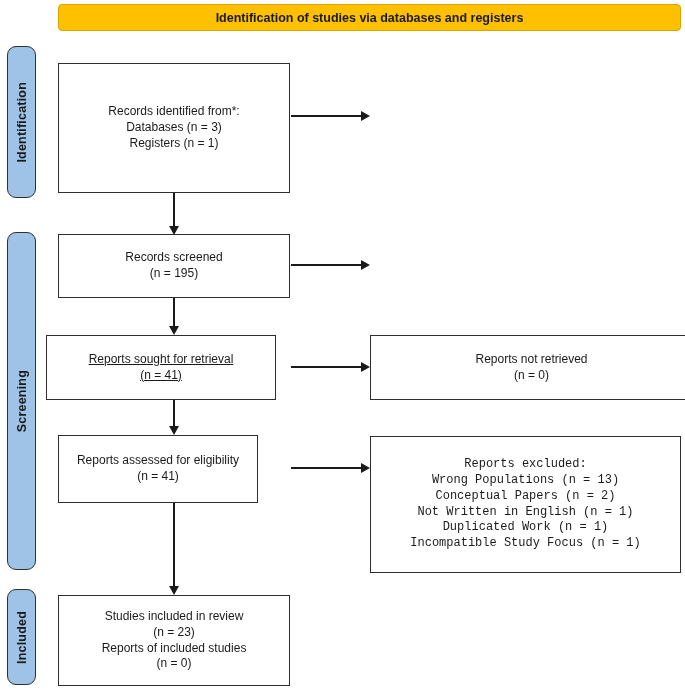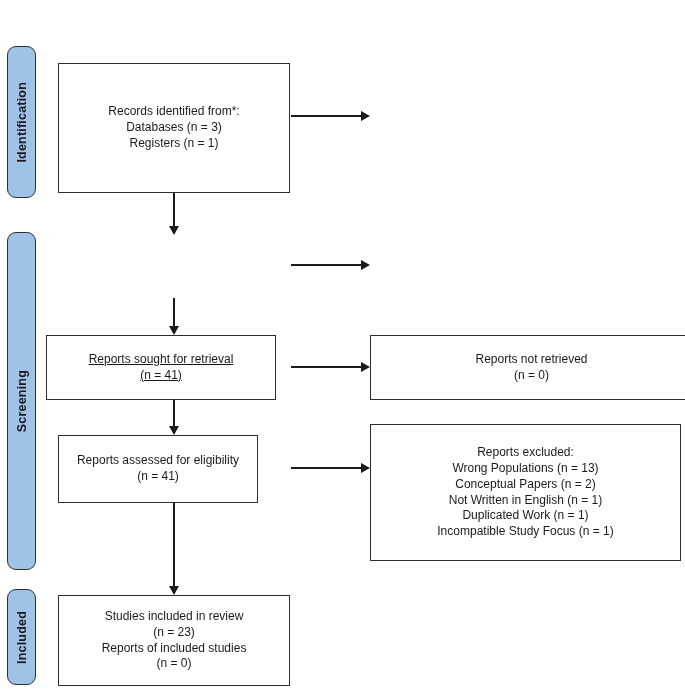--- a/index.html
+++ b/index.html
@@ -61,21 +61,21 @@
     padding: 2px 6px;
   }
   .box .lines { white-space: pre-line; }
   .box-l1 { left: 58px;  top: 63px;  width: 232px; height: 130px; }
   .box-r1 { left: 370px; top: 44px;  width: 311px; height: 148px; }
   .box-l2 { left: 58px;  top: 234px; width: 232px; height: 64px; }
   .box-r2 { left: 370px; top: 234px; width: 311px; height: 64px; }
   .box-l3 { left: 46px;  top: 335px; width: 230px; height: 65px; text-decoration: underline; }
   .box-r3 { left: 370px; top: 335px; width: 323px; height: 65px; }
   .box-l4 { left: 58px;  top: 435px; width: 200px; height: 68px; }
-  .box-r4 { left: 370px; top: 424px; width: 311px; height: 137px; }
+  .box-r4 { left: 370px; top: 436px; width: 311px; height: 137px; font-family: Liberation Mono, monospace; }
   .box-l5 { left: 58px;  top: 595px; width: 232px; height: 91px; }
 
   
   .arrow-h { position: absolute; left: 291px; width: 79px; height: 10px; }
   .arrow-h .shaft {
     position: absolute; left: 0; right: 7px; top: 4.1px; height: 1.8px;
     background: var(--arrow, #1A1A1A);
   }
   .arrow-h .head {
     position: absolute; right: 0; top: 0;
@@ -103,38 +103,45 @@
   .arrow-v1 { top: 193px; height: 42px; }
   .arrow-v2 { top: 298px; height: 37px; }
   .arrow-v3 { top: 400px; height: 35px; }
   .arrow-v4 { top: 503px; height: 92px; }
 </style>
 </head>
 <body>
 
 <div class="canvas">
 
+  <div class="banner">
+    <span>Identification of studies via databases and registers</span>
+  </div>
 
   <div class="stage stage-identification">
     <span class="vtext">Identification</span>
   </div>
   <div class="stage stage-screening">
     <span class="vtext">Screening</span>
   </div>
   <div class="stage stage-included">
     <span class="vtext">Included</span>
   </div>
 
   <div class="box box-l1">
     <div class="lines">Records identified from*:
 Databases (n = 3)
 Registers (n = 1)</div>
   </div>
 
 
+  <div class="box box-l2">
+    <div class="lines">Records screened
+(n = 195)</div>
+  </div>
 
 
   <div class="box box-l3">
     <div class="lines">Reports sought for retrieval
 (n = 41)</div>
   </div>
 
   <div class="box box-r3">
     <div class="lines">Reports not retrieved
 (n = 0)</div>

